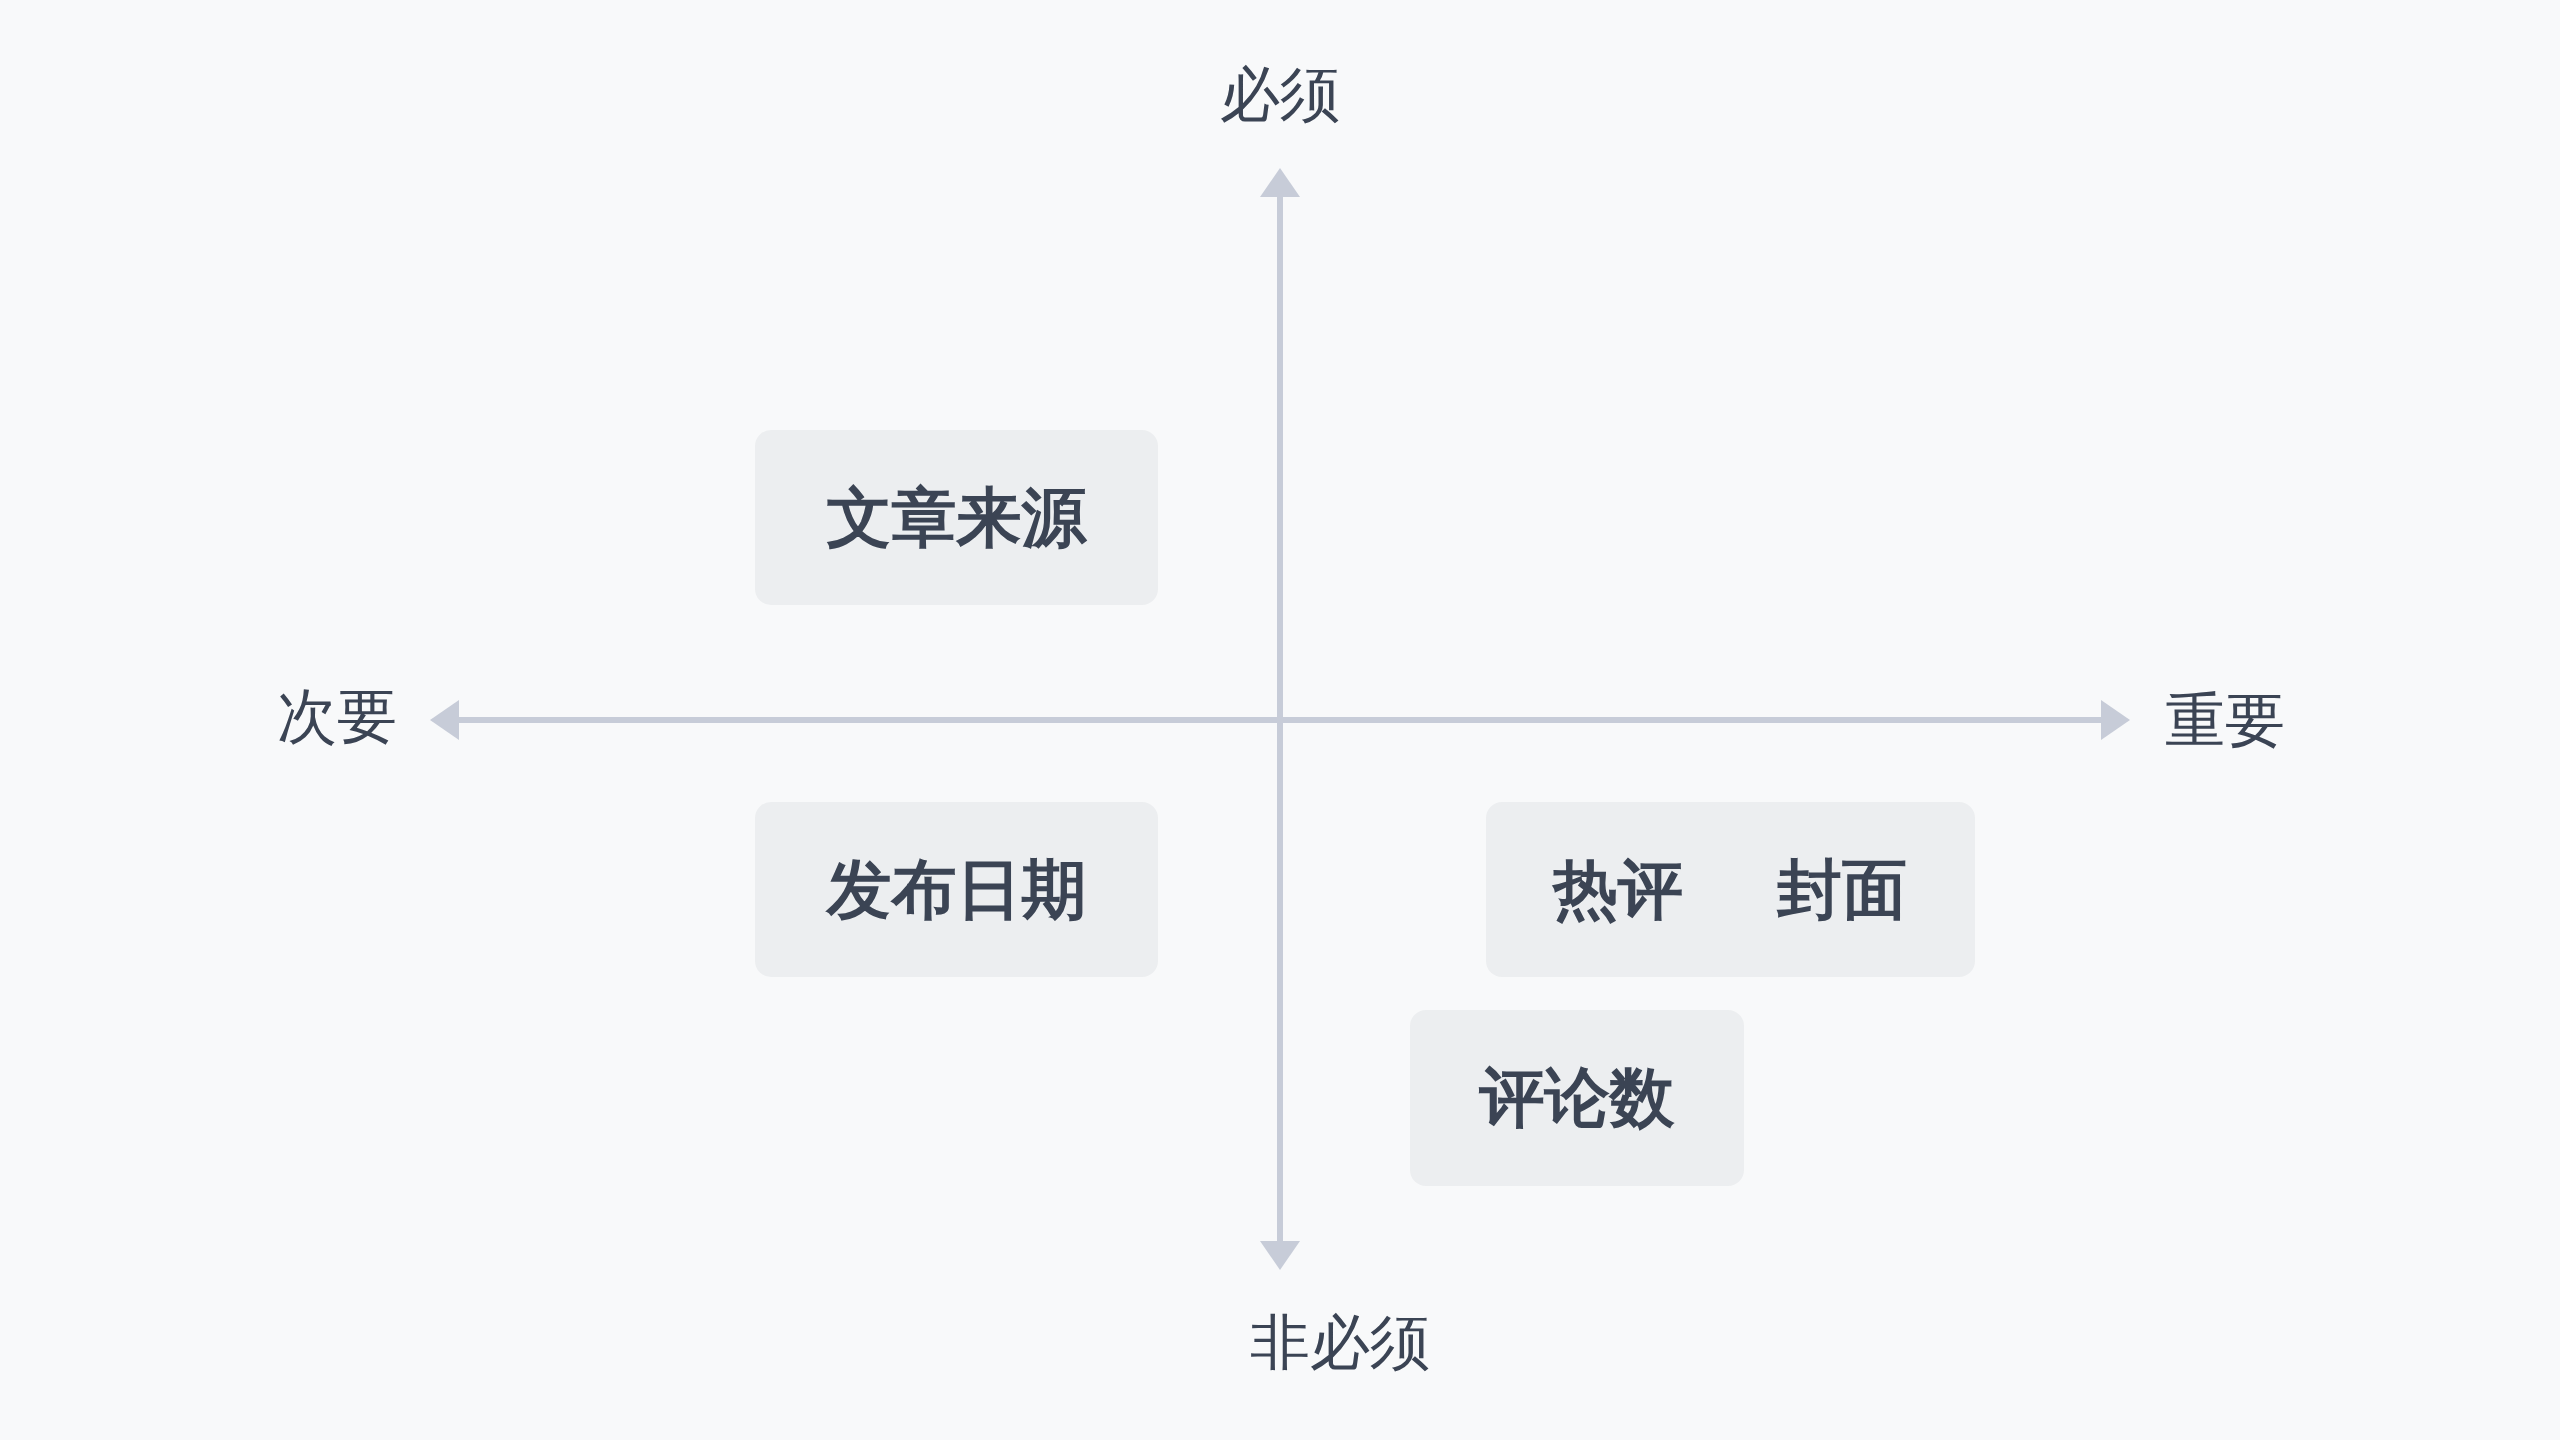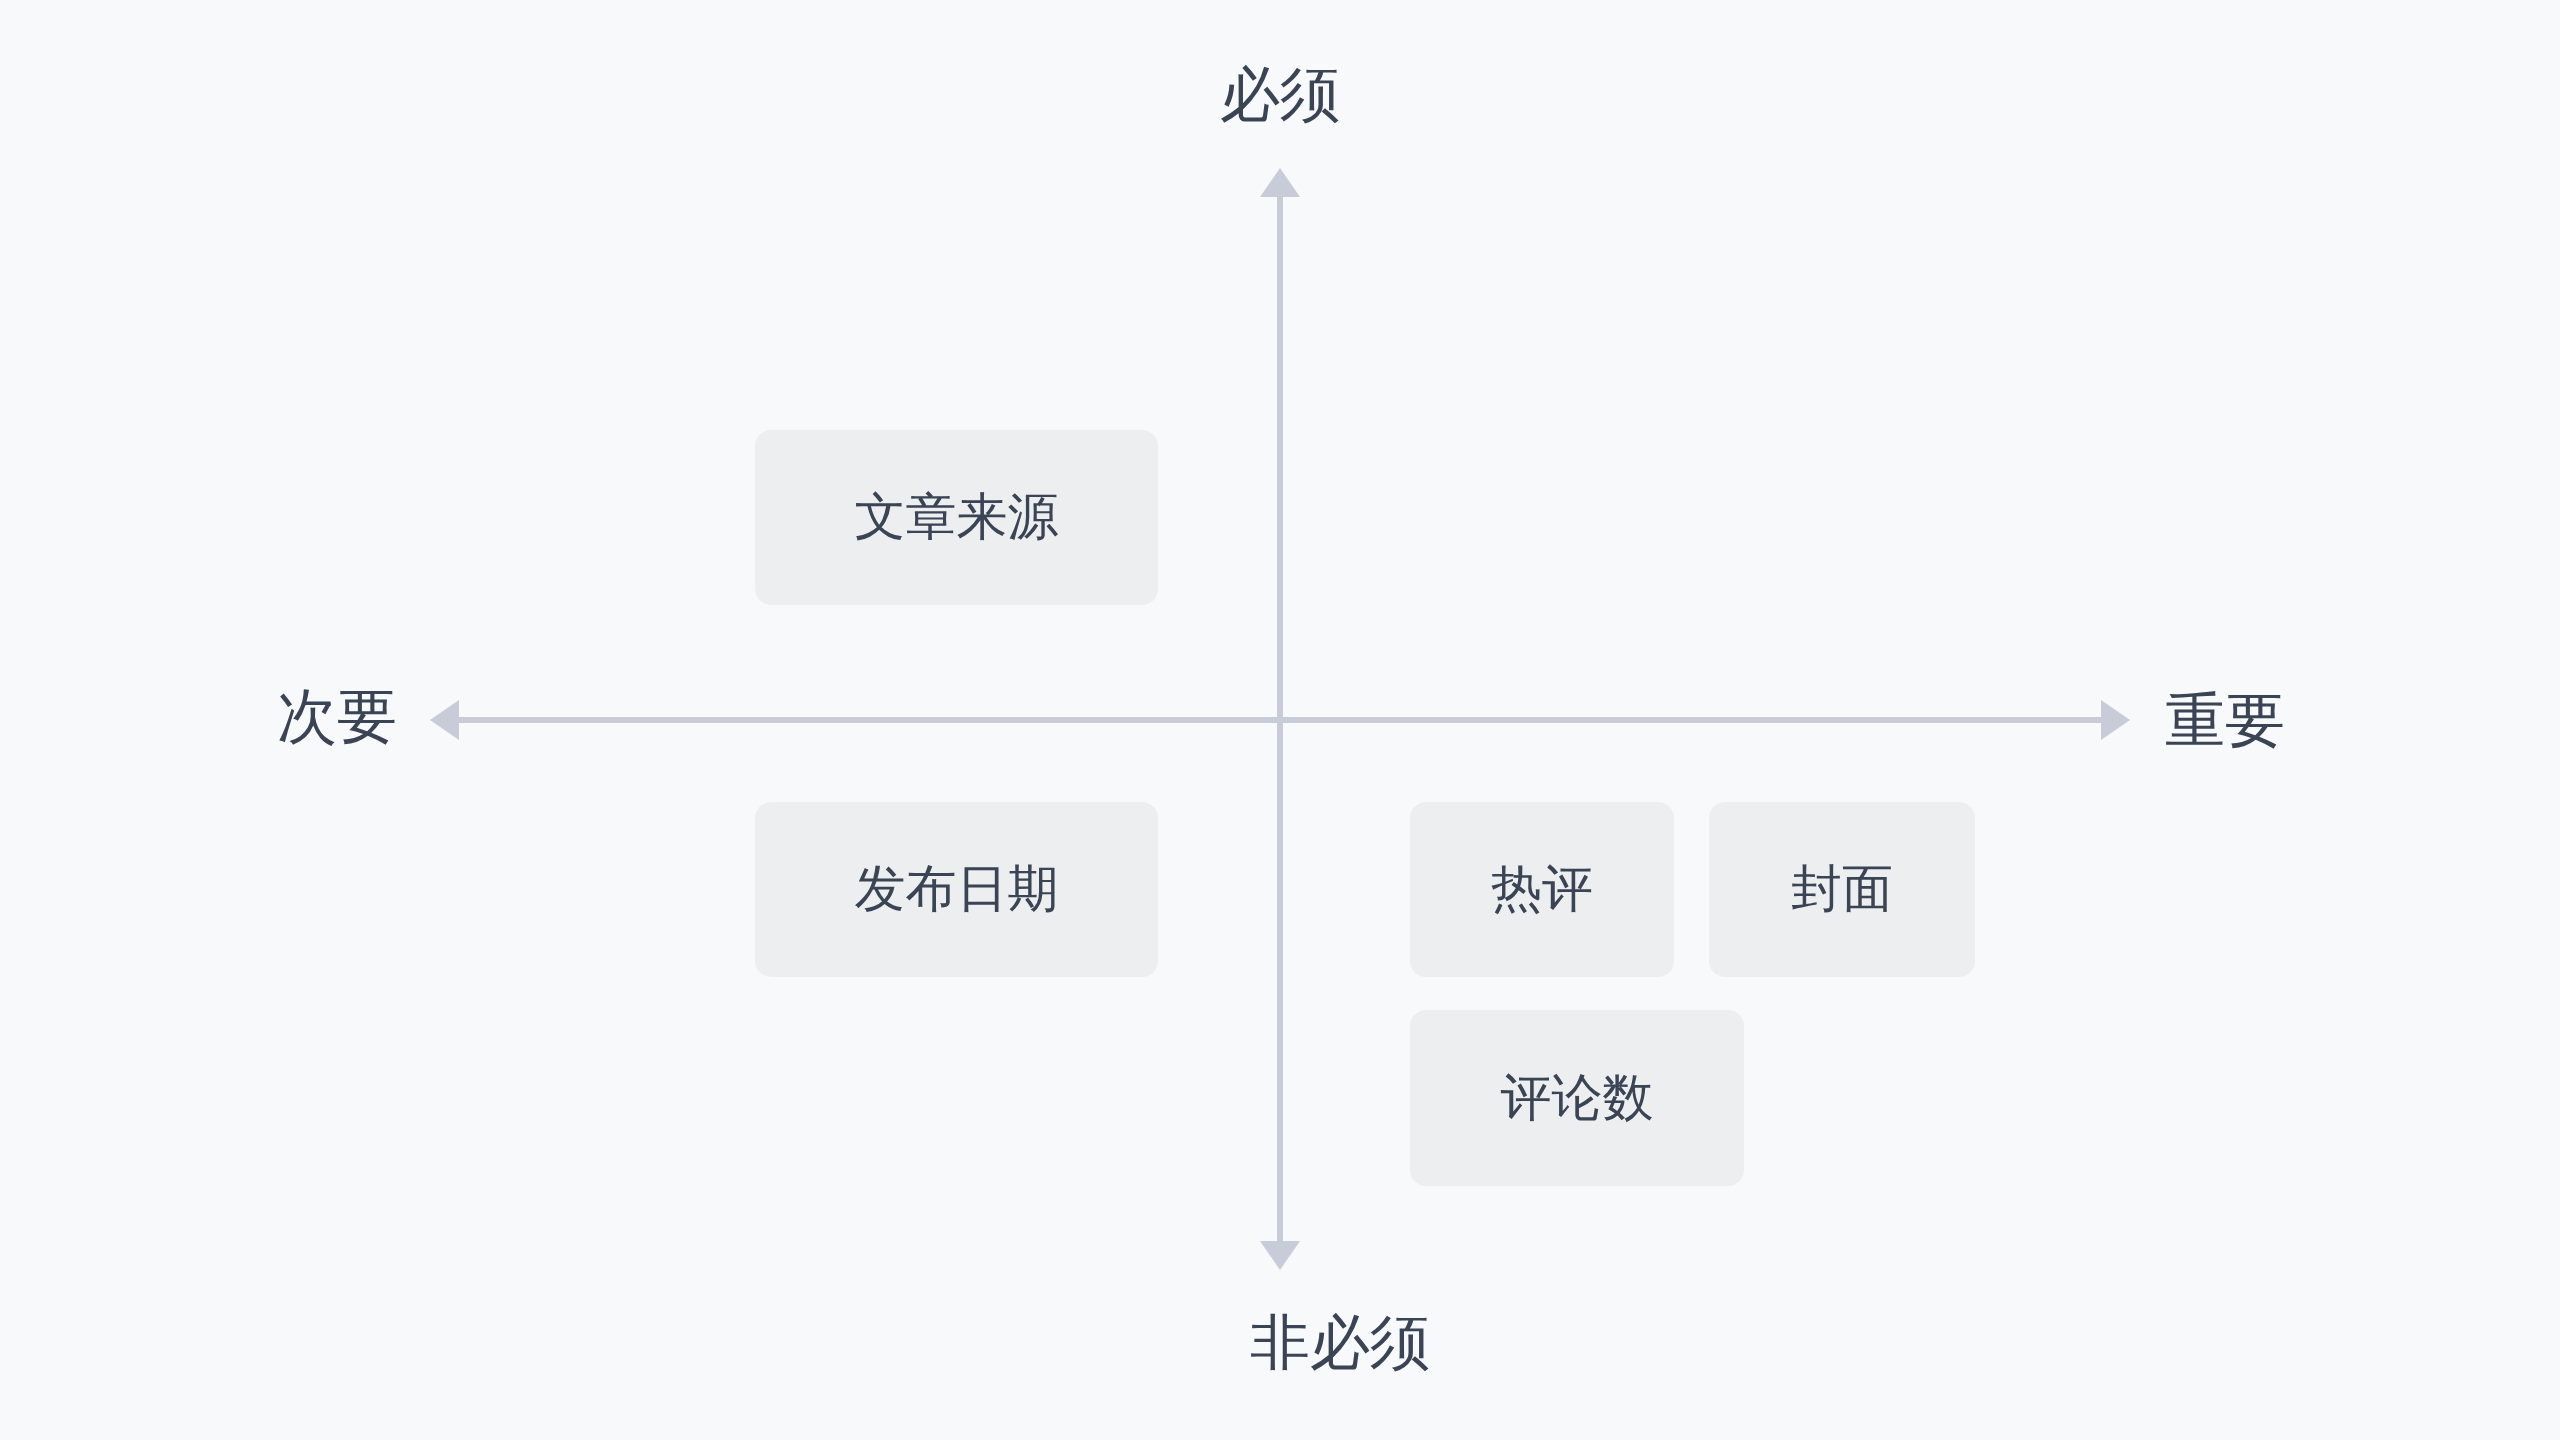--- a/index.html
+++ b/index.html
@@ -22,26 +22,26 @@
     position:absolute;color:var(--ink);font-size:60px;line-height:70px;
     white-space:nowrap;
   }
   .axis-label.top   {left:1130px;top:60px;  width:300px;text-align:center;}
   .axis-label.bottom{left:1130px;top:1308px;width:300px;text-align:right;}
   .axis-label.left  {left:197px; top:686px; width:200px;text-align:right;font-family:Liberation Mono, monospace;}
   .axis-label.right {left:2165px;top:686px; width:200px;text-align:left;}
   .node{
     position:absolute;display:flex;align-items:center;justify-content:center;
     background:var(--box-bg);border-radius:16px;color:var(--ink);
-    font-size:51px;white-space:nowrap;
+    font-size:65px;white-space:nowrap;font-weight:bold;
   }
   .n-source  {left:755px; top:430px; width:403px;height:175px;}
   .n-title   {left:1412px;top:430px; width:264px;height:175px;}
   .n-date    {left:755px; top:802px; width:403px;height:175px;}
-  .n-hot     {left:1410px;top:802px; width:264px;height:175px;text-align:center;}
+  .n-hot     {left:1486px;top:802px; width:264px;height:175px;text-align:center;}
   .n-cover   {left:1709px;top:802px; width:266px;height:175px;}
   .n-comments{left:1410px;top:1010px;width:334px;height:176px;text-align:center;}
 </style>
 </head>
 <body>
 
 <div class="canvas">
 
   <svg class="axes-svg" viewBox="0 0 2560 1440" xmlns="http://www.w3.org/2000/svg">
 

